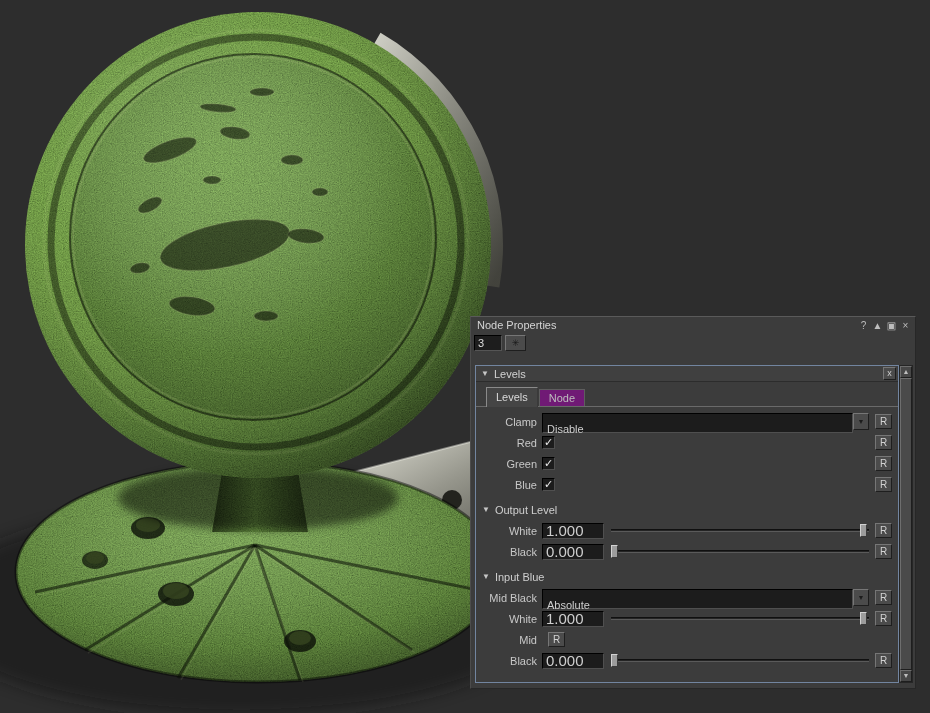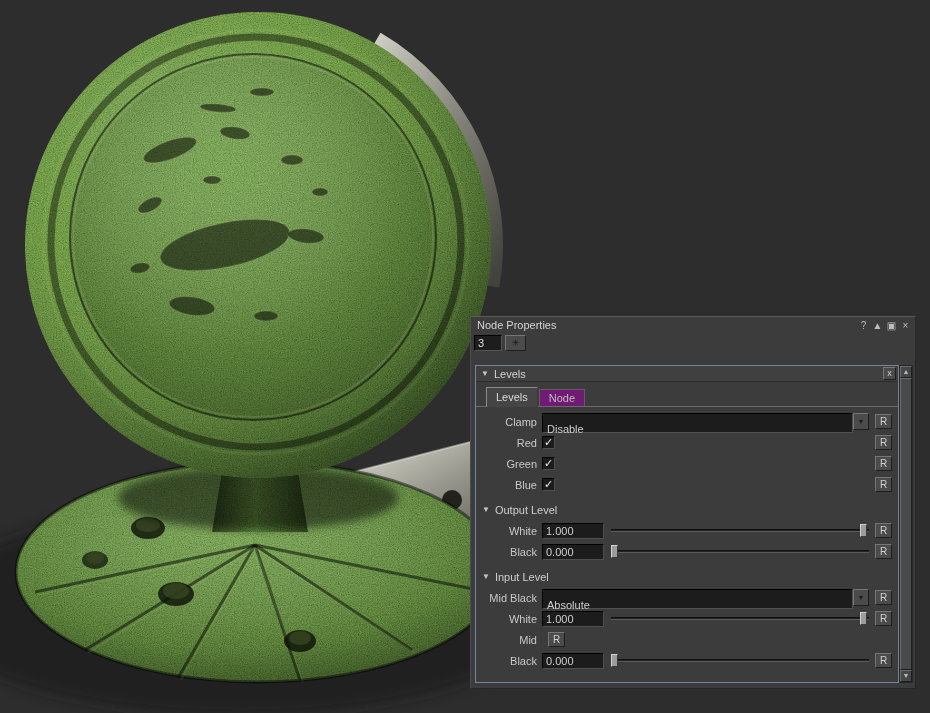--- a/index.html
+++ b/index.html
@@ -51,21 +51,21 @@
   .dd{flex:1;display:flex;height:17px}
   .dd-val{flex:1;background:#1c1c1c;border:1px solid;
     border-color:#000 #4f4f4f #4f4f4f #000;color:#cfcfcf;padding:9px 4px;line-height:13px}
   .dd-btn{width:16px;height:17px;background:#4b4b4b;border:1px solid;
     border-color:#767676 #1e1e1e #1e1e1e #767676;color:#1c1c1c;font-size:7px;
     display:flex;align-items:center;justify-content:center}
   .chk{width:13px;height:13px;background:#1c1c1c;border:1px solid;
     border-color:#000 #4f4f4f #4f4f4f #000;color:#ececec;font-size:11px;
     line-height:10px;text-align:center}
   .num{width:62px;height:16px;background:#1c1c1c;border:1px solid;
-    border-color:#000 #4f4f4f #4f4f4f #000;color:#cfcfcf;font-size:11px;
+    border-color:#000 #4f4f4f #4f4f4f #000;color:#cfcfcf;font-size:15px;
     padding:0 3px;font-family:inherit;flex:0 0 auto}
   .slider{flex:1;position:relative;height:15px;margin-left:7px}
   .slider .track{position:absolute;left:0;right:0;top:6px;height:3px;background:#242424;
     border-top:1px solid #101010;border-bottom:1px solid #5a5a5a}
   .slider.lit .track{top:5px;height:6px;background:linear-gradient(#8c9180,#4d5044);
     border-top:1px solid #2a2a2a;border-bottom:1px solid #666}
   .handle{position:absolute;top:1px;width:7px;height:13px;background:#9c9c9c;
     border:1px solid;border-color:#d2d2d2 #3a3a3a #3a3a3a #d2d2d2}
   .handle.p0{left:0}
   .handle.p100{left:calc(100% - 9px)}
@@ -301,21 +301,21 @@
             <div class="slider">
               <div class="track"></div>
               <div class="handle p0"></div>
             </div>
           </div>
           <button class="rbtn">R</button>
         </div>
 
         <div class="sect">
           <span class="tri">▼</span>
-          <span>Input Level</span>
+          <span>Input Blue</span>
         </div>
 
         <div class="row">
           <span class="lbl">Mid Black</span>
           <div class="ctrl">
             <div class="dd">
               <div class="dd-val">Absolute</div>
               <div class="dd-btn">▼</div>
             </div>
           </div>

